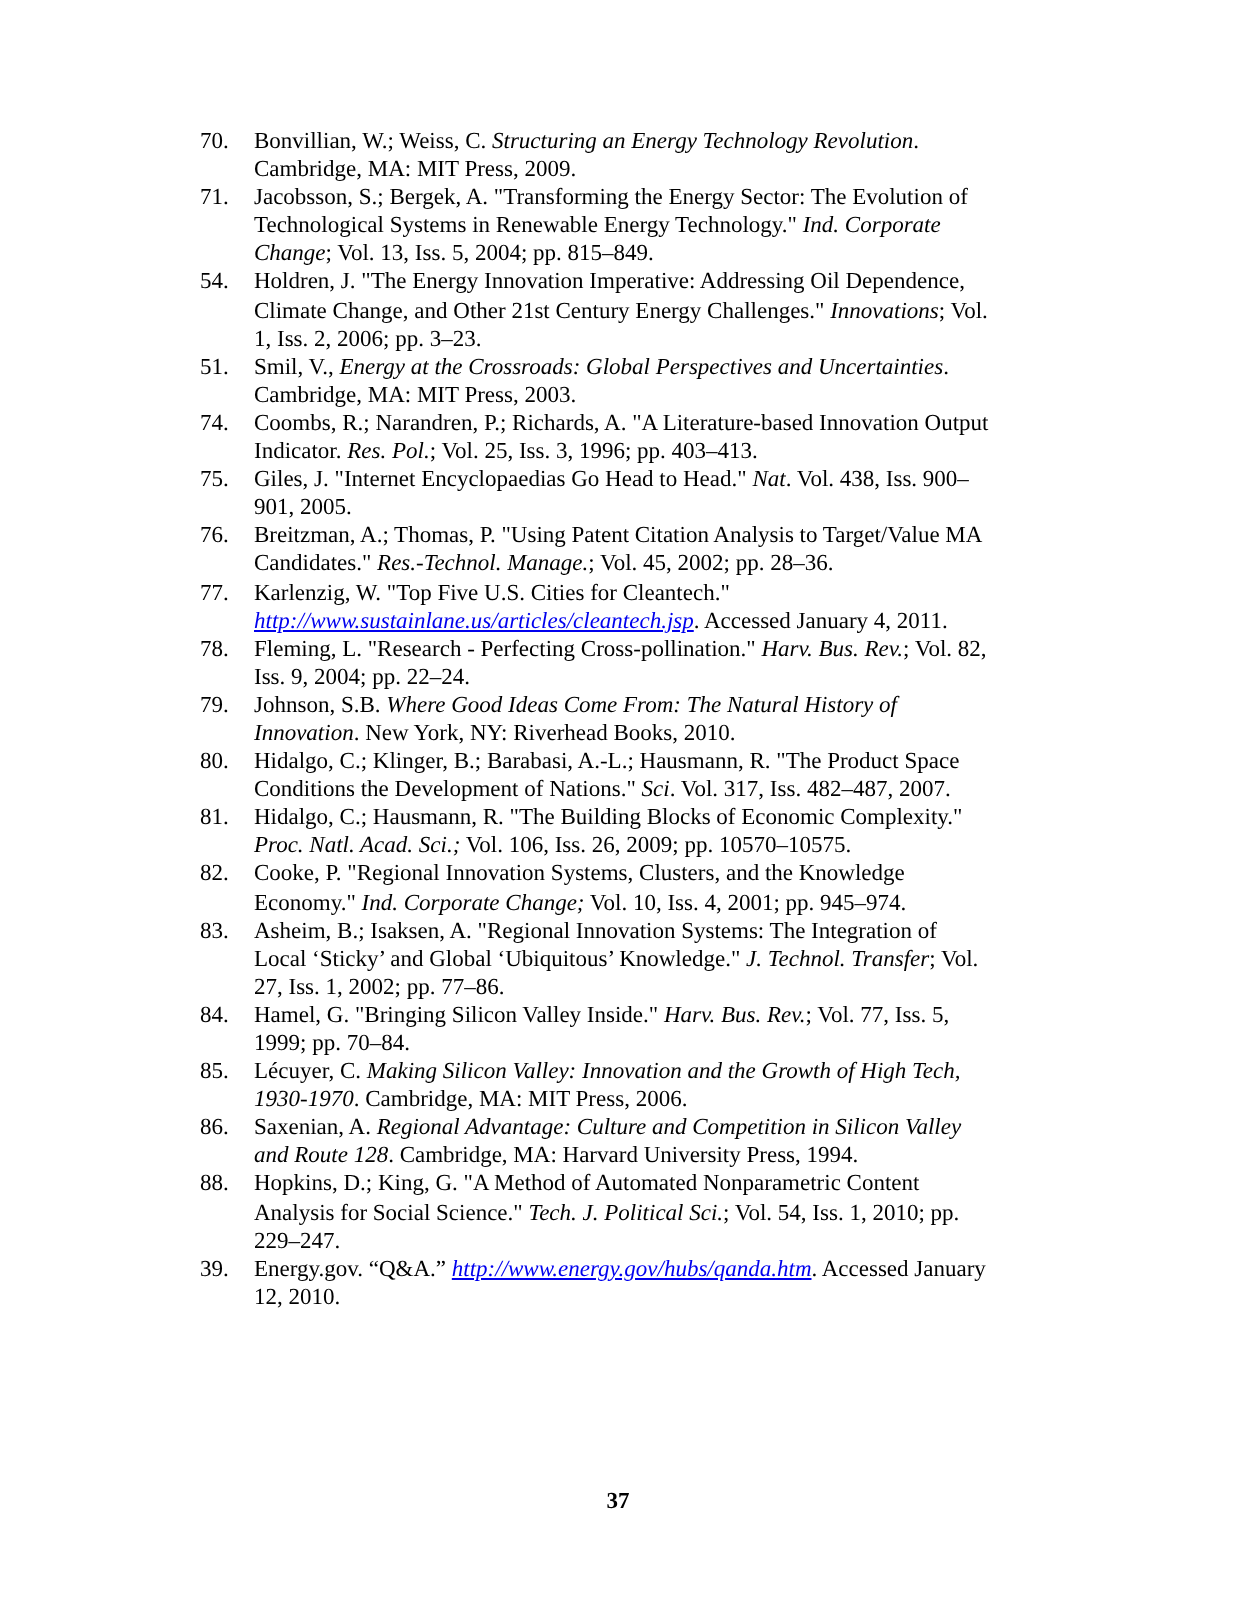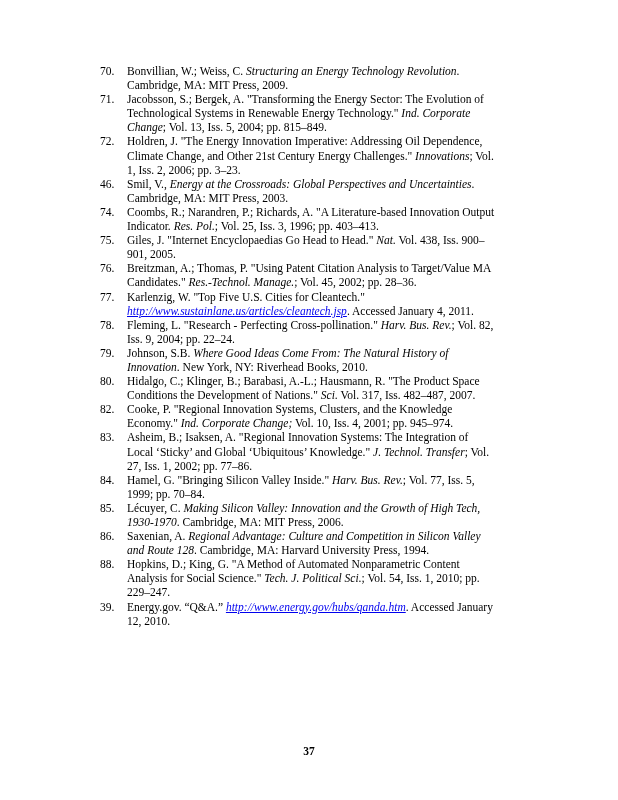--- a/index.html
+++ b/index.html
@@ -57,29 +57,30 @@
     font-weight: bold;
   }
 </style>
 </head>
 <body>
 
 <div class="page">
   <ol class="refs" id="refs-list">
       <li><span class="num">70.</span><span class="body">Bonvillian, W.; Weiss, C. <i>Structuring an Energy Technology Revolution</i>. Cambridge, MA: MIT Press, 2009.</span></li>
       <li><span class="num">71.</span><span class="body">Jacobsson, S.; Bergek, A. "Transforming the Energy Sector: The Evolution of Technological Systems in Renewable Energy Technology." <i>Ind. Corporate Change</i>; Vol. 13, Iss. 5, 2004; pp. 815–849.</span></li>
-      <li><span class="num">72.</span><span class="body">Holdren, J. "The Energy Innovation Imperative: Addressing Oil Dependence, Climate Change, and Other 21st Century Energy Challenges." <i>Innovations</i>; Vol. 1, Iss. 2, 2006; pp. 3–23.</span></li>
-      <li><span class="num">46.</span><span class="body">Smil, V., <i>Energy at the Crossroads: Global Perspectives and Uncertainties</i>. Cambridge, MA: MIT Press, 2003.</span></li>
+      <li><span class="num">54.</span><span class="body">Holdren, J. "The Energy Innovation Imperative: Addressing Oil Dependence, Climate Change, and Other 21st Century Energy Challenges." <i>Innovations</i>; Vol. 1, Iss. 2, 2006; pp. 3–23.</span></li>
+      <li><span class="num">51.</span><span class="body">Smil, V., <i>Energy at the Crossroads: Global Perspectives and Uncertainties</i>. Cambridge, MA: MIT Press, 2003.</span></li>
       <li><span class="num">74.</span><span class="body">Coombs, R.; Narandren, P.; Richards, A. "A Literature-based Innovation Output Indicator. <i>Res. Pol.</i>; Vol. 25, Iss. 3, 1996; pp. 403–413.</span></li>
       <li><span class="num">75.</span><span class="body">Giles, J. "Internet Encyclopaedias Go Head to Head." <i>Nat</i>. Vol. 438, Iss. 900–901, 2005.</span></li>
       <li><span class="num">76.</span><span class="body">Breitzman, A.; Thomas, P. "Using Patent Citation Analysis to Target/Value MA Candidates." <i>Res.-Technol. Manage.</i>; Vol. 45, 2002; pp. 28–36.</span></li>
       <li><span class="num">77.</span><span class="body">Karlenzig, W. "Top Five U.S. Cities for Cleantech." <a href="#" style="color: rgb(0, 0, 238);">http://www.sustainlane.us/articles/cleantech.jsp</a>. Accessed January 4, 2011.</span></li>
       <li><span class="num">78.</span><span class="body">Fleming, L. "Research - Perfecting Cross-pollination." <i>Harv. Bus. Rev.</i>; Vol. 82, Iss. 9, 2004; pp. 22–24.</span></li>
       <li><span class="num">79.</span><span class="body">Johnson, S.B. <i>Where Good Ideas Come From: The Natural History of Innovation</i>. New York, NY: Riverhead Books, 2010.</span></li>
       <li><span class="num">80.</span><span class="body">Hidalgo, C.; Klinger, B.; Barabasi, A.-L.; Hausmann, R. "The Product Space Conditions the Development of Nations." <i>Sci</i>. Vol. 317, Iss. 482–487, 2007.</span></li>
+      <li><span class="num">81.</span><span class="body">Hidalgo, C.; Hausmann, R. "The Building Blocks of Economic Complexity." <i>Proc. Natl. Acad. Sci.;</i> Vol. 106, Iss. 26, 2009; pp. 10570–10575.</span></li>
       <li><span class="num">82.</span><span class="body">Cooke, P. "Regional Innovation Systems, Clusters, and the Knowledge Economy." <i>Ind. Corporate Change;</i> Vol. 10, Iss. 4, 2001; pp. 945–974.</span></li>
       <li><span class="num">83.</span><span class="body">Asheim, B.; Isaksen, A. "Regional Innovation Systems: The Integration of Local ‘Sticky’ and Global ‘Ubiquitous’ Knowledge." <i>J. Technol. Transfer</i>; Vol. 27, Iss. 1, 2002; pp. 77–86.</span></li>
       <li><span class="num">84.</span><span class="body">Hamel, G. "Bringing Silicon Valley Inside." <i>Harv. Bus. Rev.</i>; Vol. 77, Iss. 5, 1999; pp. 70–84.</span></li>
       <li><span class="num">85.</span><span class="body">Lécuyer, C. <i>Making Silicon Valley: Innovation and the Growth of High Tech, 1930-1970</i>. Cambridge, MA: MIT Press, 2006.</span></li>
       <li><span class="num">86.</span><span class="body">Saxenian, A. <i>Regional Advantage: Culture and Competition in Silicon Valley and Route 128</i>. Cambridge, MA: Harvard University Press, 1994.</span></li>
       <li><span class="num">88.</span><span class="body">Hopkins, D.; King, G. "A Method of Automated Nonparametric Content Analysis for Social Science." <i>Tech. J. Political Sci.</i>; Vol. 54, Iss. 1, 2010; pp. 229–247.</span></li>
       <li><span class="num">39.</span><span class="body">Energy.gov. “Q&amp;A.” <a href="#" style="color: rgb(0, 0, 238);">http://www.energy.gov/hubs/qanda.htm</a>. Accessed January 12, 2010.</span></li>
     </ol>
   <div class="pageno">37</div>
 </div>

